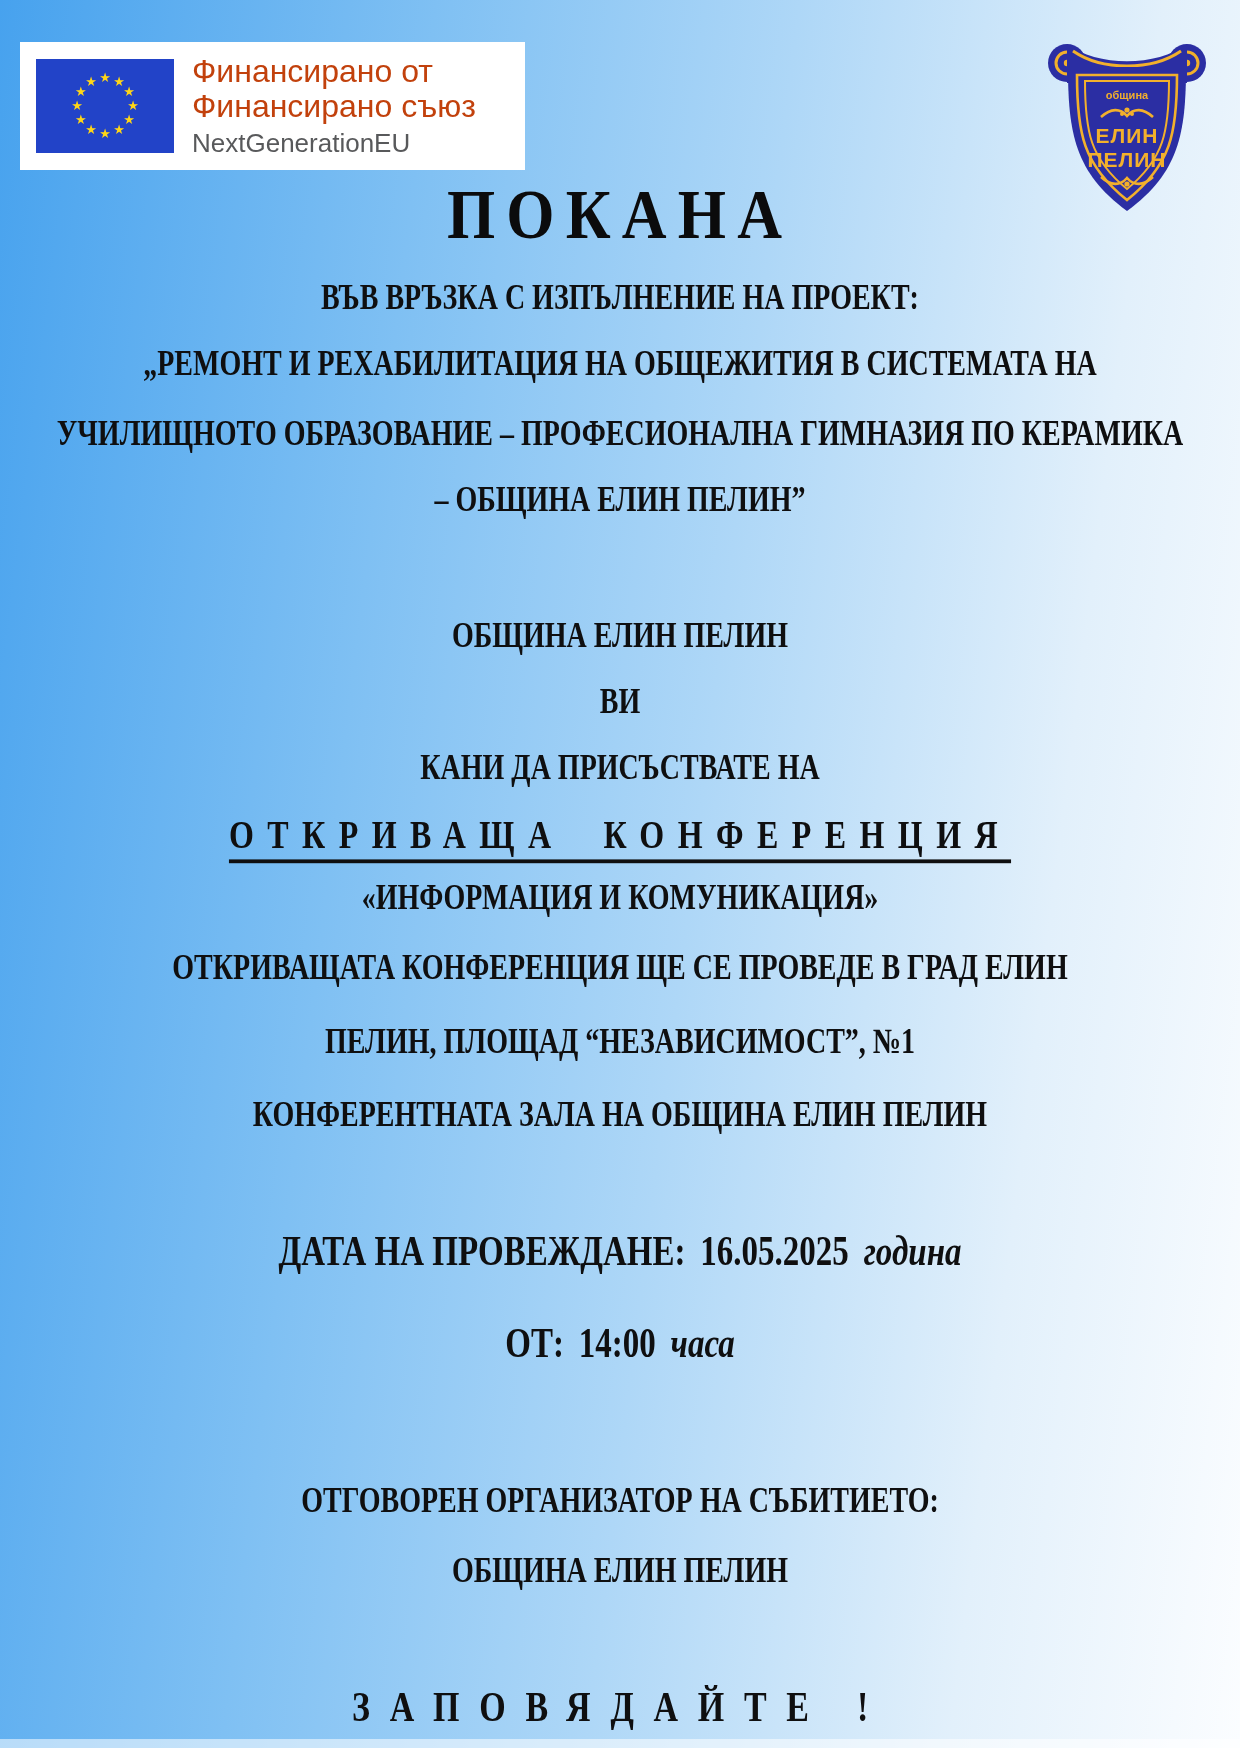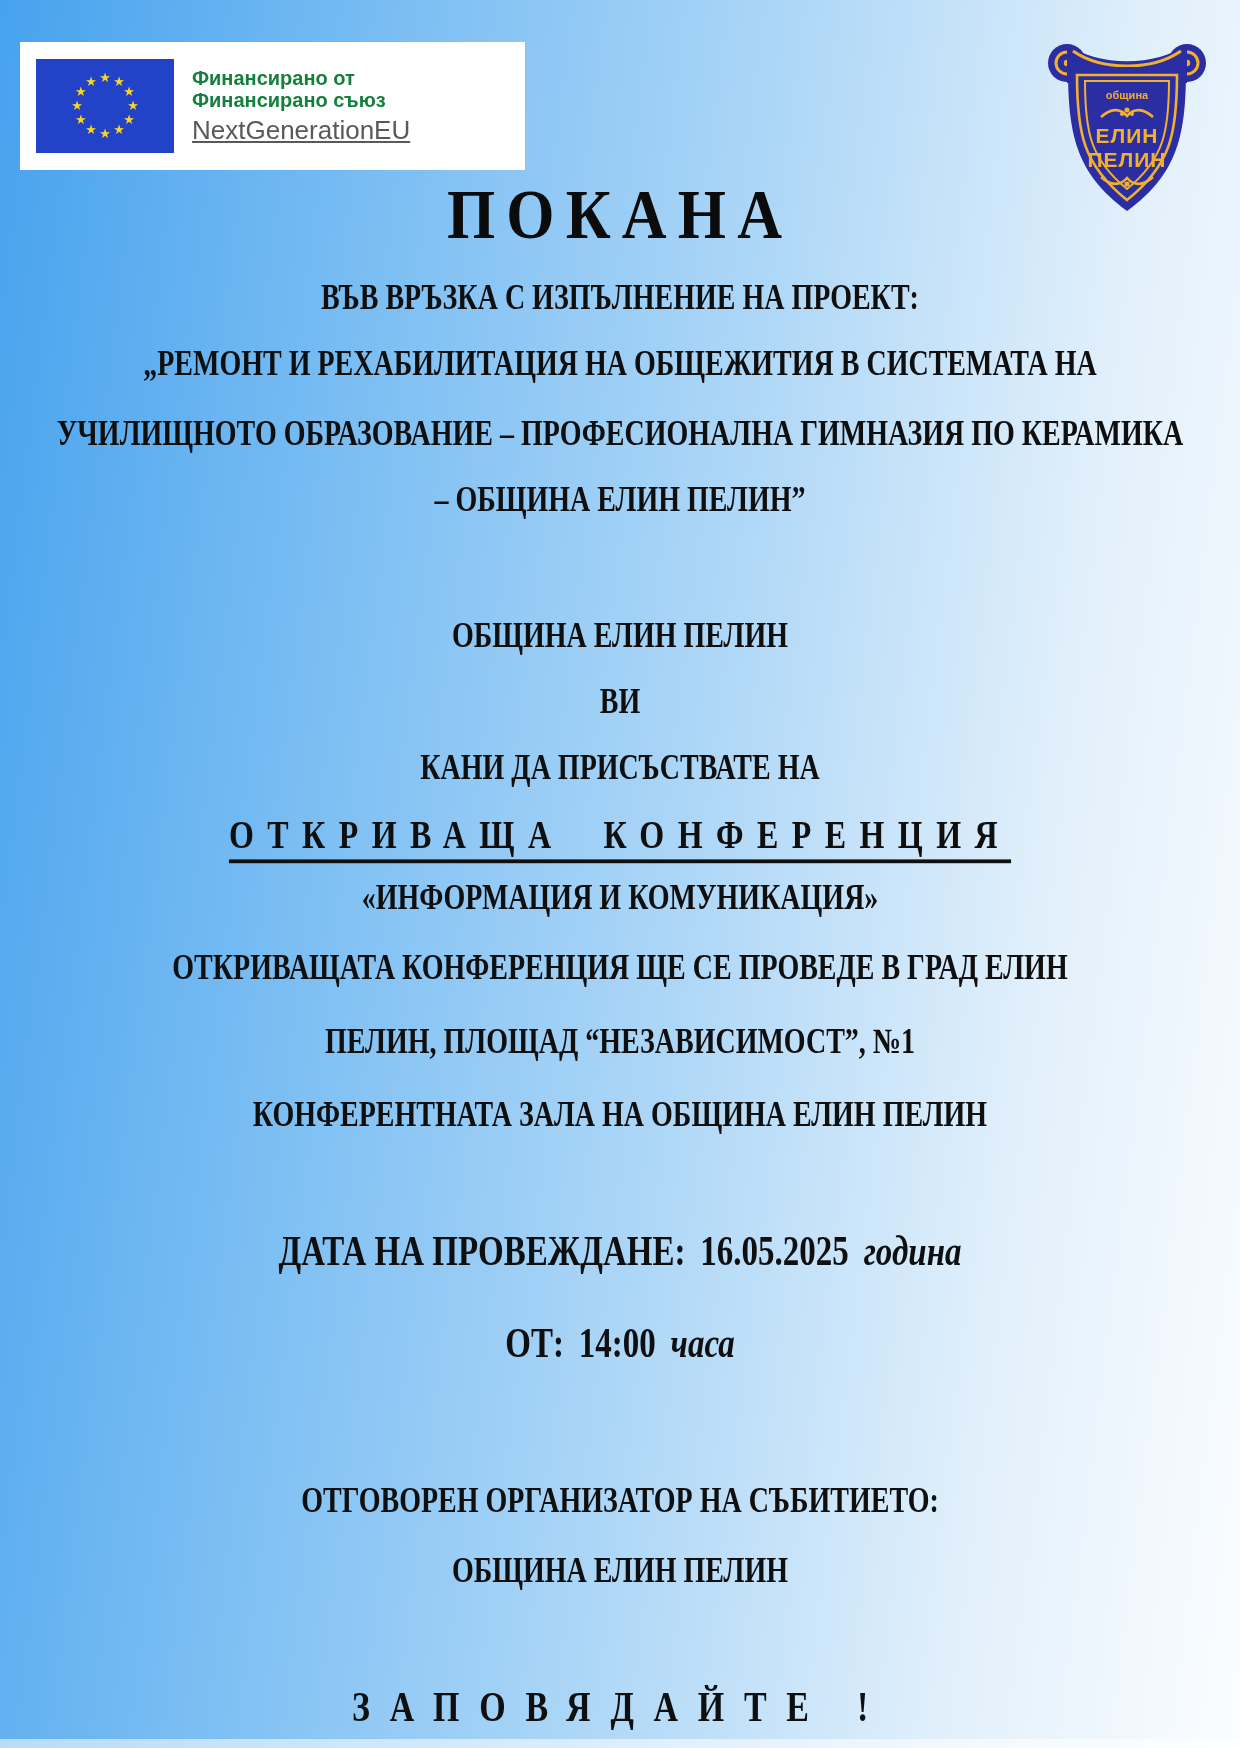--- a/index.html
+++ b/index.html
@@ -15,26 +15,26 @@
   }
   
   .eu-banner{
     position:absolute;left:20px;top:42px;width:505px;height:128px;
     background:#ffffff;display:flex;align-items:center;gap:18px;
     padding-left:16px;box-sizing:border-box;
   }
   .eu-flag{flex:0 0 auto;display:block;}
   .eu-text{display:flex;flex-direction:column;line-height:1.12;}
   .eu-funded{
-    font-family:"Liberation Sans",sans-serif;font-weight:bold;
-    font-size:20px;color:#15803d;
+    font-family:"Liberation Sans",sans-serif;font-weight:normal;
+    font-size:32px;color:#c2410c;
   }
   .eu-program{
     font-family:"Liberation Sans",sans-serif;font-weight:normal;
-    font-size:26px;color:#58595b;margin-top:4px;text-decoration:underline;
+    font-size:26px;color:#58595b;margin-top:4px;
   }
   .crest{position:absolute;right:33px;top:36px;width:160px;height:182px;}
   
   .content{
     position:absolute;left:0;top:0;width:100%;
     padding-top:180px;text-align:center;color:#0f0f10;
   }
   .page-title{
     font-size:62px;line-height:68px;font-weight:bold;margin:0;
     letter-spacing:0.18em;color:#0b0b0c;

